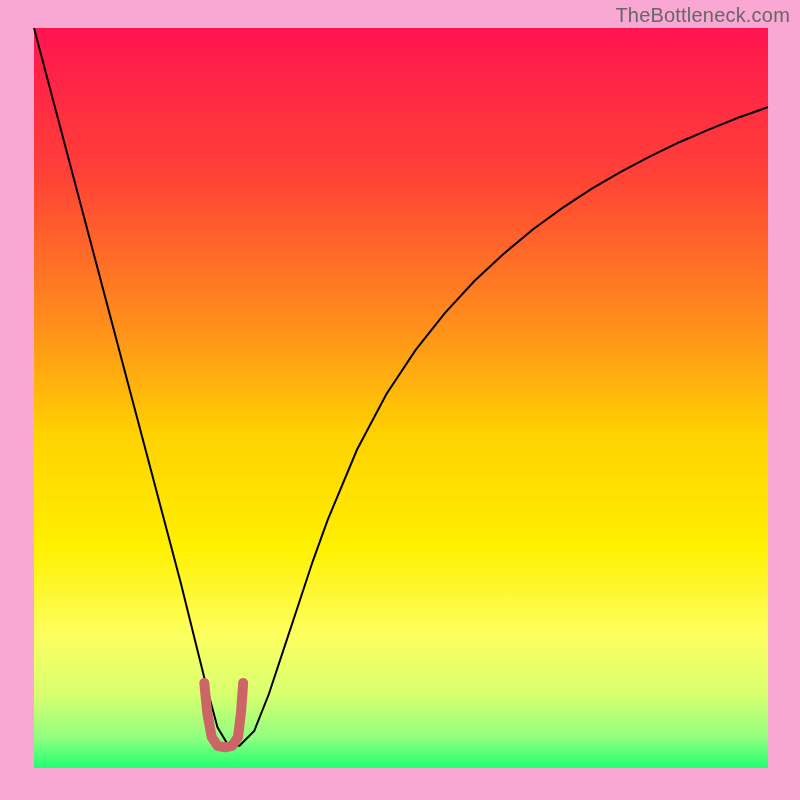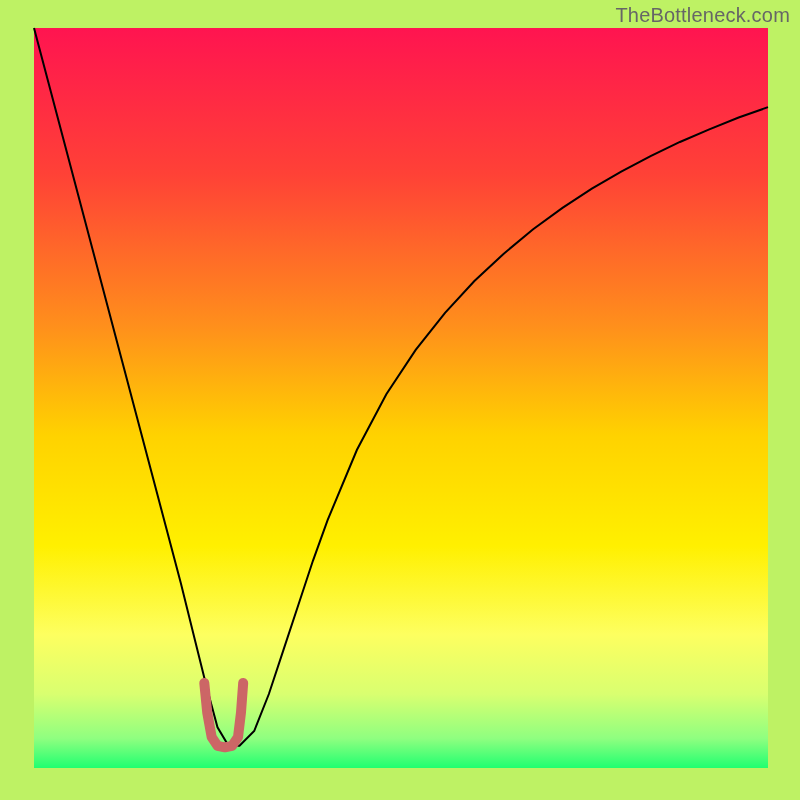--- a/index.html
+++ b/index.html
@@ -8,21 +8,21 @@
     width: 800px;
     height: 800px;
     background: #000;
     overflow: hidden;
     font-family: Arial, Helvetica, sans-serif;
   }
   .stage {
     position: relative;
     width: 800px;
     height: 800px;
-    background: #bef264;
+    background: #f9a8d4;
     text-align: center;
   }
   .watermark {
     position: absolute;
     top: 4px;
     right: 10px;
     color: #666;
     font-size: 20px;
     letter-spacing: 0.2px;
     z-index: 50;

